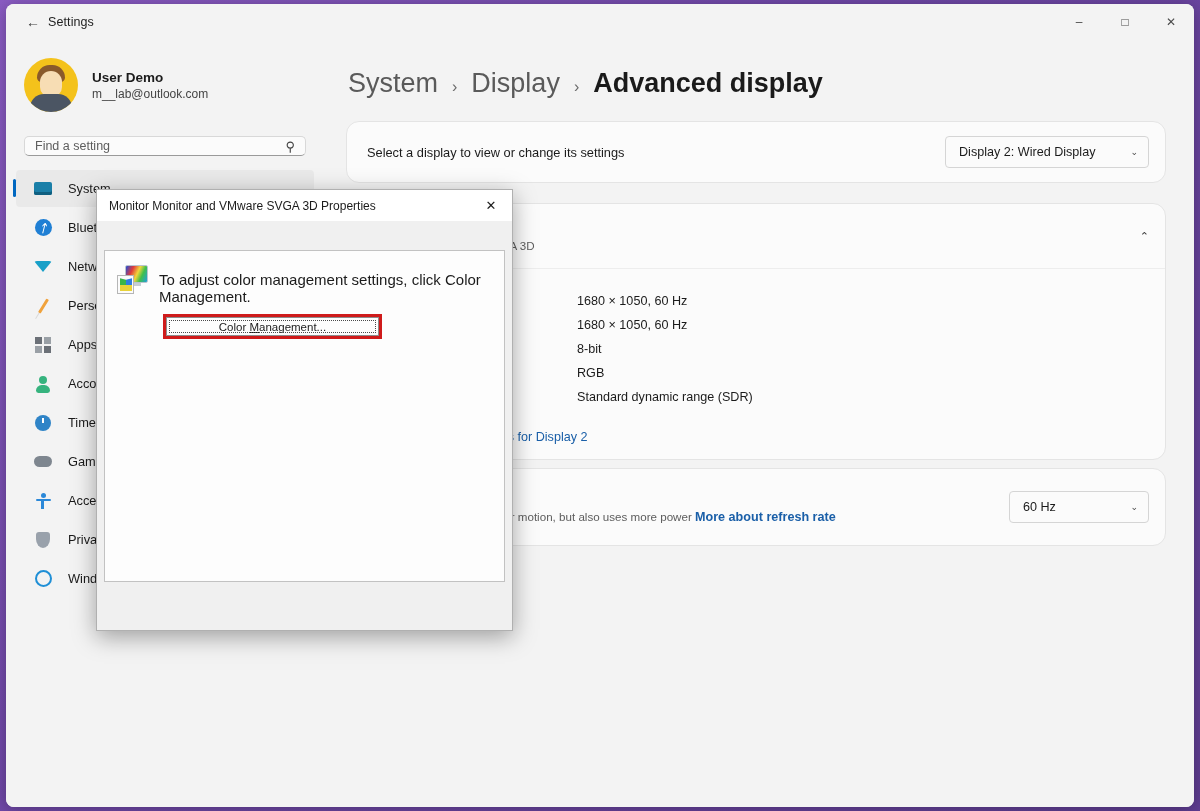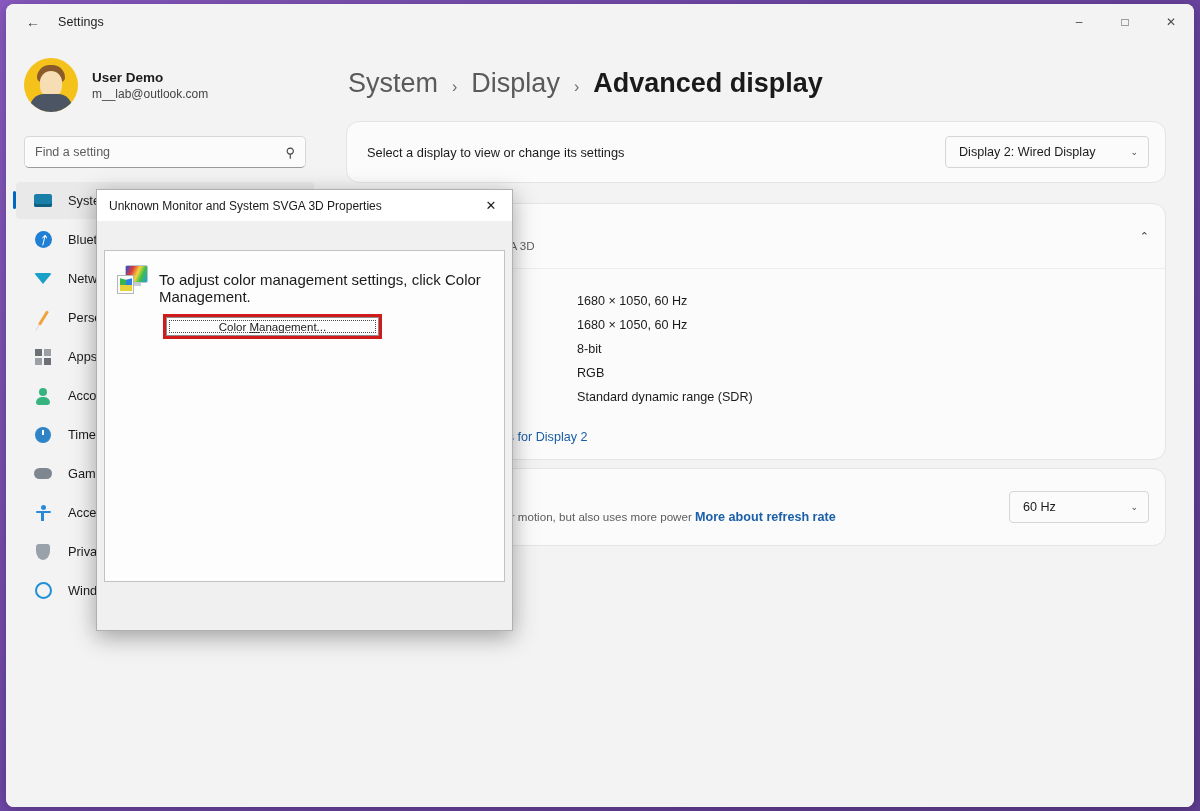--- a/index.html
+++ b/index.html
@@ -27,21 +27,21 @@
     position: absolute; left: 0; top: 0; width: 100%; height: 36px;
     background: #f3f3f3;
     display: flex; align-items: center;
   }
   .back-btn {
     width: 30px; height: 26px; margin-left: 12px;
     display: flex; align-items: center; justify-content: center;
     color: #3b3b3b; font-size: 14px; border-radius: 4px;
   }
   .title-text {
-    margin-left: 10px; font-size: 12.5px; color: #222; letter-spacing: .1px;
+    font-size: 12.5px; color: #222; letter-spacing: .1px;
   }
   .win-ctrls { margin-left: auto; display: flex; height: 36px; }
   .win-ctrl {
     width: 46px; height: 36px; display: flex; align-items: center;
     justify-content: center; color: #4a4a4a; font-size: 12px;
   }
 
   
   .sidebar {
     position: absolute; left: 0; top: 36px; width: 318px; bottom: 0;
@@ -58,21 +58,21 @@
     background:#f7ddb4; border-radius:11px 11px 10px 10px; }
   .av-body { position:absolute; left:6px; top:36px; width:42px; height:24px;
     background:#4b5563; border-radius:14px 14px 0 0; }
   .av-collar { position:absolute; left:23px; top:36px; width:8px; height:18px;
     background:#f7ddb4; }
   .profile-txt { margin-left: 14px; }
   .profile-name { font-size: 13.5px; font-weight: bold; color: #1b1b1b; }
   .profile-mail { font-size: 12px; color: #444; margin-top: 2px; }
 
   .searchbox {
-    margin: 24px 18px 0 18px; height: 32px;
+    margin: 24px 18px 0 18px; height: 20px;
     background: #fbfbfb; border: 1px solid #d8d8d8; border-bottom-color:#9a9a9a;
     border-radius: 5px; display: flex; align-items: center; padding: 0 10px;
   }
   .searchbox input {
     flex: 1; border: none; outline: none; background: transparent;
     font-size: 12.5px; color: #1b1b1b; font-family: inherit;
   }
   .searchbox input::placeholder { color: #5d5d5d; }
   .search-ico { color: #444; font-size: 13px; }
 
@@ -468,21 +468,21 @@
           <i></i>
           <i></i>
         </span>
       <span class="link">Give feedback</span>
     </div>
   </div>
 </div>
 
 <div class="dialog">
   <div class="dlg-title">
-    <span class="dlg-title-txt">Unknown Monitor and System SVGA 3D Properties</span>
+    <span class="dlg-title-txt">Monitor Monitor and VMware SVGA 3D Properties</span>
     <span class="dlg-close">✕</span>
   </div>
 
 
   <div class="dlg-panel">
     <div class="cm-head">
       <span class="cm-icon">
         <span class="cm-mon"></span>
           <span class="cm-monbase"></span>
         <span class="cm-cube">

